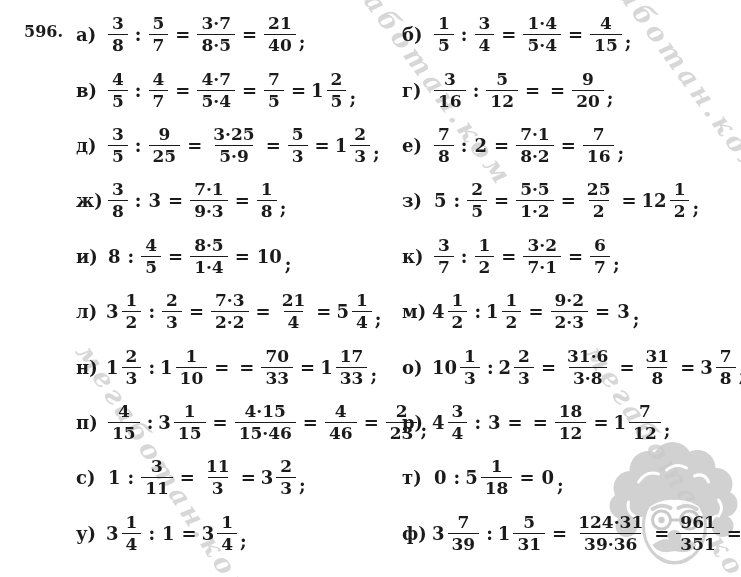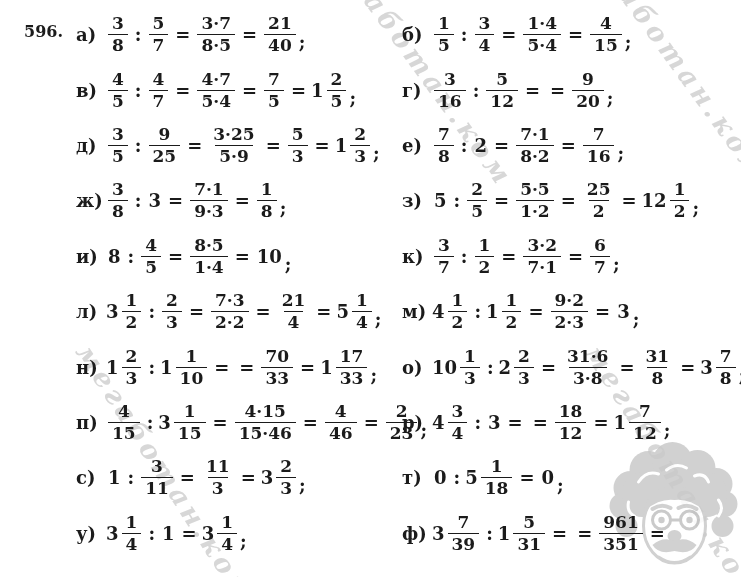--- a/index.html
+++ b/index.html
@@ -622,20 +622,24 @@
             </span>
             <span class="op">:</span>
             <span class="mixed">
               <span class="whole">1</span>
               <span class="frac">
                 <span class="num">5</span>
                 <span class="den">31</span>
               </span>
             </span>
             <span class="op">=</span>
+            <span class="frac">
+              <span class="num">124·31</span>
+              <span class="den">39·36</span>
+            </span>
             <span class="op">=</span>
             <span class="frac">
               <span class="num">961</span>
               <span class="den">351</span>
             </span>
             <span class="op">=</span>
           </span>
         </div>
       </div>
   </div>

